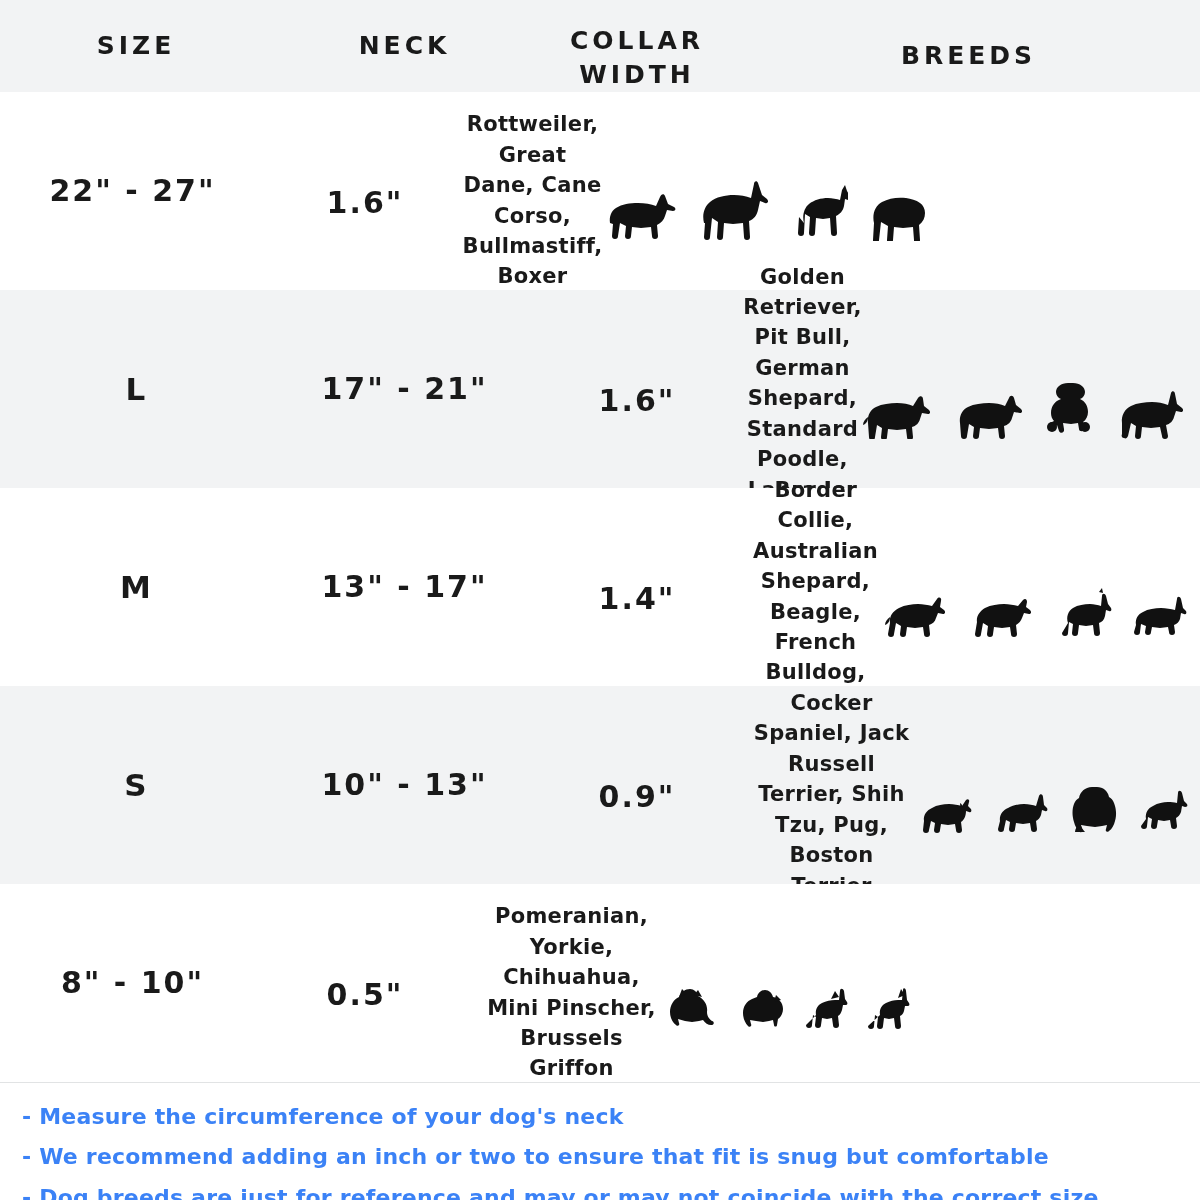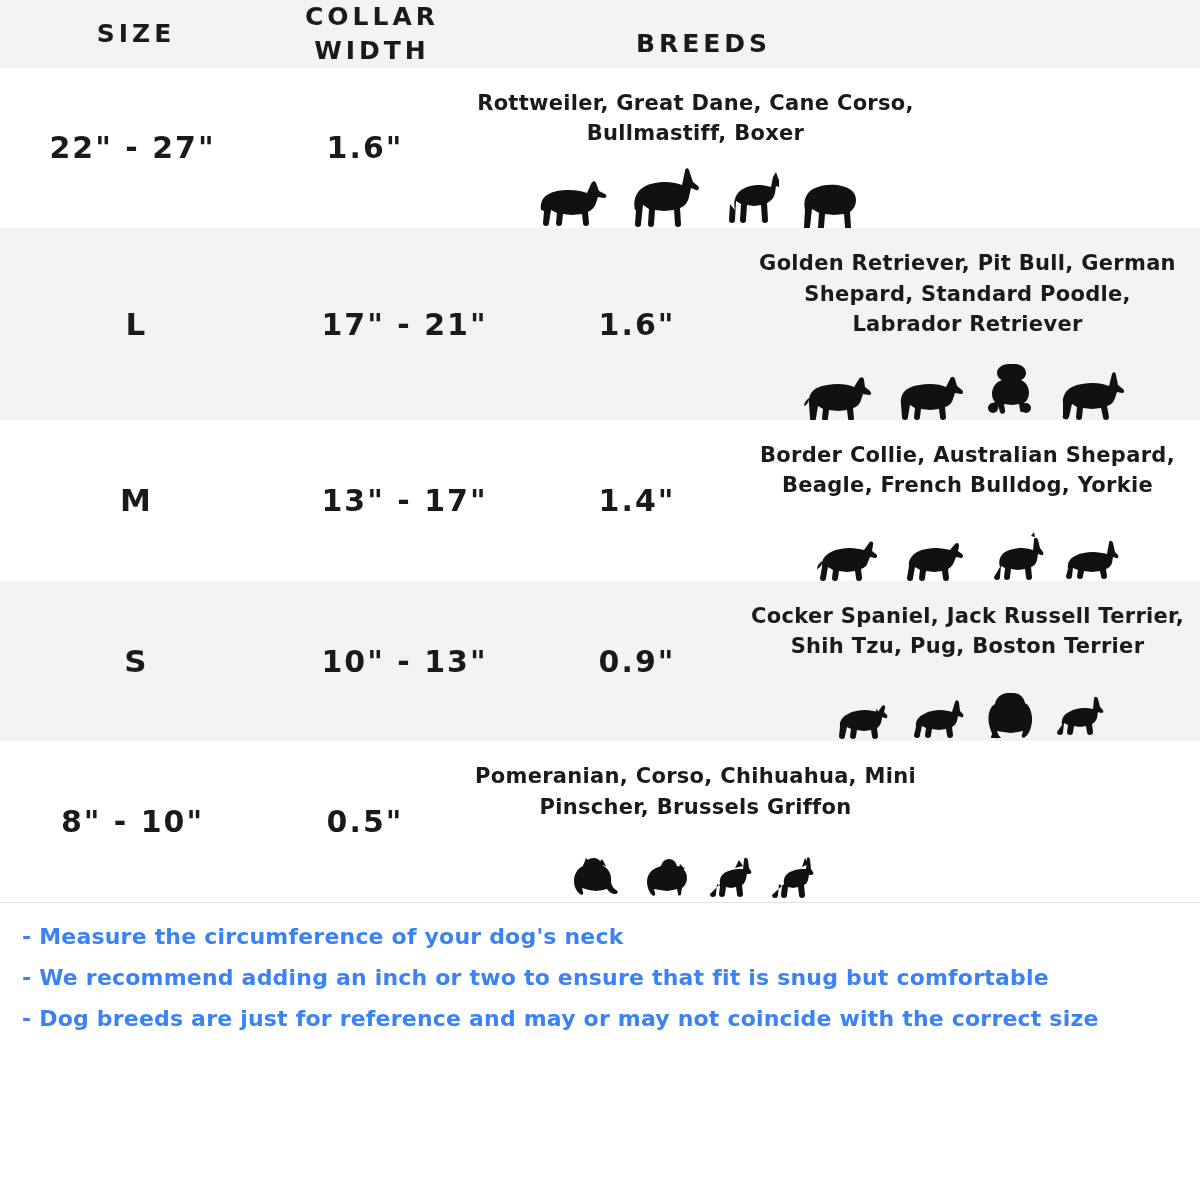--- a/index.html
+++ b/index.html
@@ -23,21 +23,21 @@
   }
   
   .header-row {
     display: flex;
     background: #f2f3f4;
     height: 122px;
     align-items: center;
   }
   .col-size   { width: 272px; }
   .col-neck   { width: 265px; }
-  .col-width  { width: 200px; }
+  .col-width  { width: 200px; margin-top: 24px; }
   .col-breeds { width: 463px; margin-top: 20px; }
 
   .header-cell {
     text-align: center;
     font-weight: 700;
     font-size: 25px;
     letter-spacing: 4px;
     color: #1a1a1a;
     line-height: 1.35;
     box-sizing: border-box;
@@ -71,21 +71,21 @@
     font-size: 30px;
     font-weight: 700;
     letter-spacing: 2px;
   }
   .cell-width {
     font-size: 30px;
     font-weight: 700;
     letter-spacing: 2px;
   }
   .cell-breeds {
-    flex-direction: column;
+    flex-direction: row;
     justify-content: center;
     padding: 0 12px 0 10px;
   }
   .breed-text {
     font-size: 21px;
     font-weight: 700;
     line-height: 1.45;
     text-align: center;
     letter-spacing: 0.3px;
     color: #1a1a1a;
@@ -117,20 +117,21 @@
   }
   .divider-top { border-top: 1px solid #e1e3e4; }
 </style>
 </head>
 <body>
 
 <div class="sheet">
 
   <div class="header-row">
     <div class="header-cell col-size">SIZE</div>
+    <div class="header-cell col-neck">NECK</div>
     <div class="header-cell col-width">COLLAR WIDTH</div>
     <div class="header-cell col-breeds">BREEDS</div>
   </div>
 
   <div class="data-row plain">
     <div class="cell col-neck cell-neck">22" - 27"</div>
     <div class="cell col-width cell-width">1.6"</div>
     <div class="cell col-breeds cell-breeds">
       <div class="breed-text">Rottweiler, Great Dane, Cane Corso, Bullmastiff, Boxer</div>
       <div class="silhouettes">
@@ -255,21 +256,21 @@
             </svg>
         </span>
       </div>
     </div>
   </div>
 
   <div class="data-row plain">
     <div class="cell col-neck cell-neck">8" - 10"</div>
     <div class="cell col-width cell-width">0.5"</div>
     <div class="cell col-breeds cell-breeds">
-      <div class="breed-text">Pomeranian, Corso, Chihuahua, Mini Pinscher, Brussels Griffon</div>
+      <div class="breed-text">Pomeranian, Yorkie, Chihuahua, Mini Pinscher, Brussels Griffon</div>
       <div class="silhouettes">
         <span>
           <svg width="56" height="50" viewBox="0 0 56 50">
               <path fill="#111" d="M22 6c-5 0-9 3-11 8-5 2-9 8-9 15 0 5 2 10 6 13 2 2 4 0 3-2l-1-4 7 2 7 1 7-1 4-1c2 3 5 5 8 5 3 0 4-3 1-4-3-2-5-5-5-9 1-7-3-13-9-16-1-4-4-7-8-7z"></path>
               <path fill="#111" d="M14 6l-3 8 8-3z"></path>
               <path fill="#111" d="M30 7l4 7-8-2z"></path>
             </svg>
         </span>
         <span>
           <svg width="52" height="46" viewBox="0 0 52 46">

